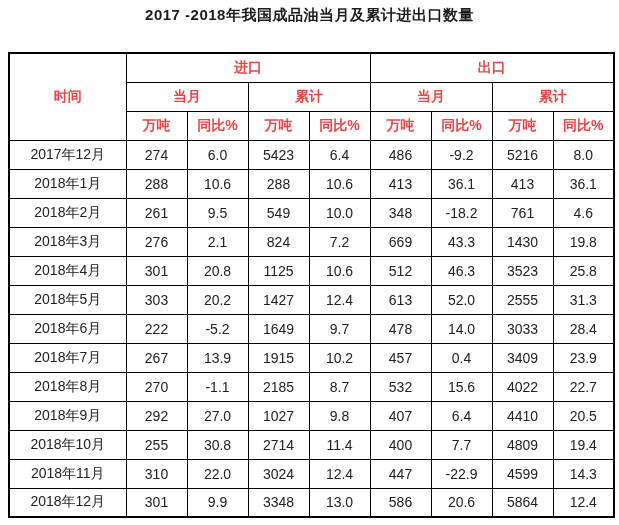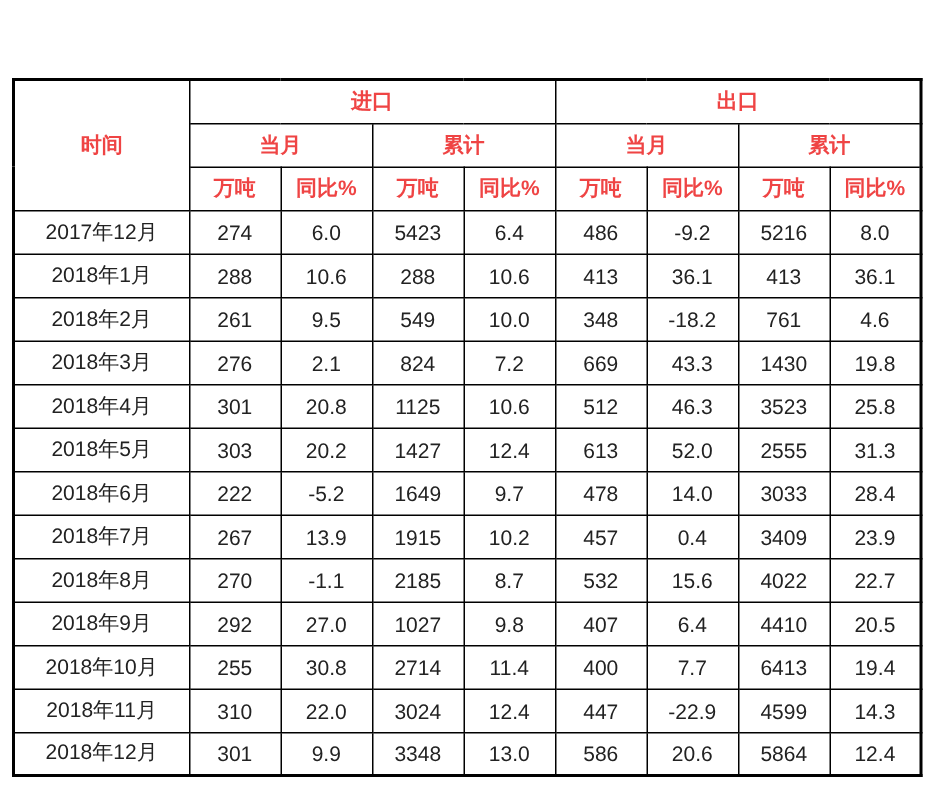--- a/index.html
+++ b/index.html
@@ -52,20 +52,21 @@
     color: #222222;
   }
   col.c-time { width: 117px; }
   col.c-val  { width: 61px; }
 </style>
 </head>
 <body>
 
 <div class="page">
 
+  <div class="title">2017 -2018年我国成品油当月及累计进出口数量</div>
 
   <table class="data-table">
     <colgroup>
       <col class="c-time">
       <col class="c-val">
         <col class="c-val">
         <col class="c-val">
         <col class="c-val">
       <col class="c-val">
         <col class="c-val">
@@ -207,21 +208,21 @@
           <td>20.5</td>
         </tr>
         <tr>
           <td>2018年10月</td>
           <td>255</td>
           <td>30.8</td>
           <td>2714</td>
           <td>11.4</td>
           <td>400</td>
           <td>7.7</td>
-          <td>6413</td>
+          <td>4809</td>
           <td>19.4</td>
         </tr>
         <tr>
           <td>2018年11月</td>
           <td>310</td>
           <td>22.0</td>
           <td>3024</td>
           <td>12.4</td>
           <td>447</td>
           <td>-22.9</td>

